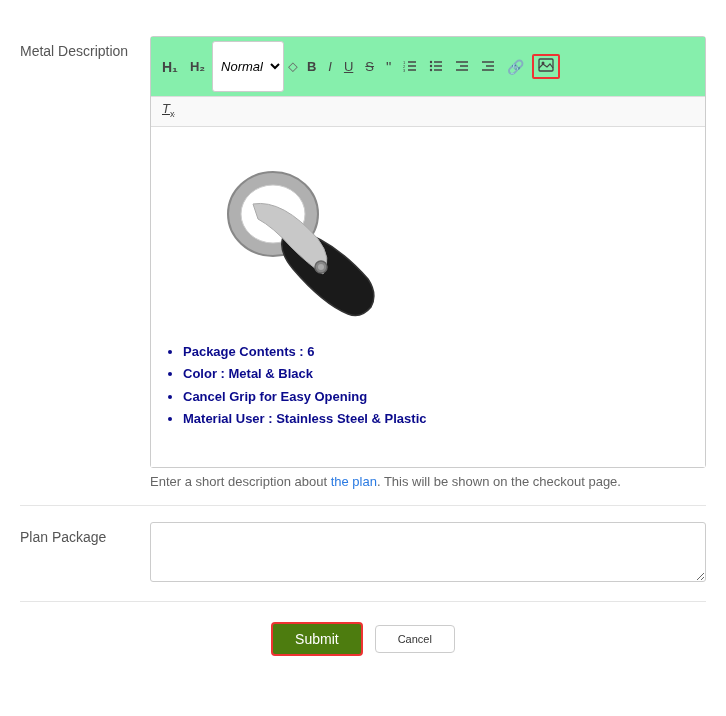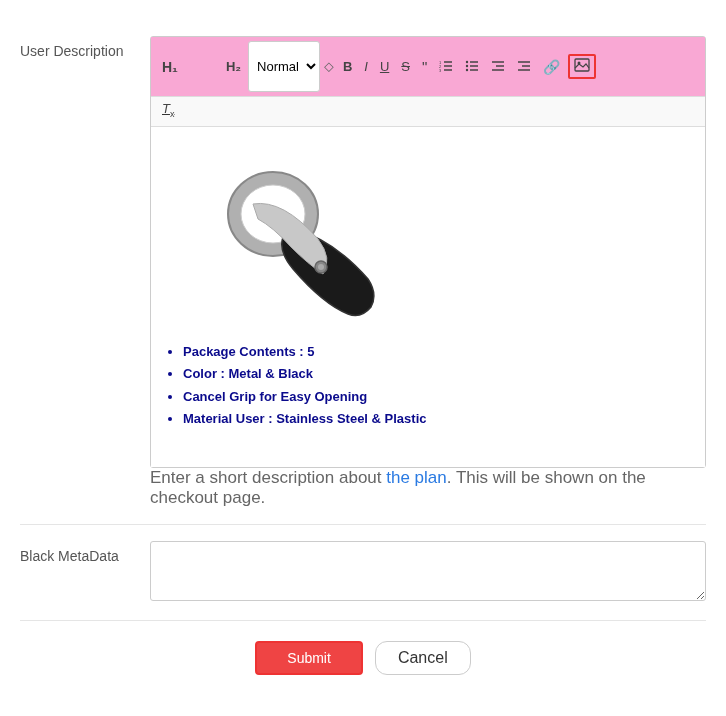--- a/index.html
+++ b/index.html
@@ -38,21 +38,21 @@
       border: 1px solid #ccc;
       border-radius: 3px;
     }
 
     .toolbar {
       display: flex;
       align-items: center;
       flex-wrap: wrap;
       padding: 4px 6px;
       border-bottom: 1px solid #ddd;
-      background: #f9a8d4;
+      background: #86efac;
       gap: 2px;
     }
 
     .toolbar-btn {
       background: none;
       border: none;
       cursor: pointer;
       padding: 3px 5px;
       font-size: 13px;
       color: #444;
@@ -65,24 +65,25 @@
     .toolbar-btn.underline { text-decoration: underline; }
     .toolbar-btn.strikethrough { text-decoration: line-through; }
 
     .toolbar-select {
       border: 1px solid #ccc;
       border-radius: 3px;
       padding: 16px 4px;
       font-size: 13px;
       background: #fff;
       cursor: pointer;
+      font-style: italic;
     }
 
     .h1-btn { font-weight: bold; font-size: 14px; }
-    .h2-btn { font-weight: bold; font-size: 13px; margin-left: 36px; }
+    .h2-btn { font-weight: bold; font-size: 13px; }
 
     .toolbar-img-btn {
       border: 2px solid #e33;
       border-radius: 2px;
       padding: 2px 4px;
       background: none;
       cursor: pointer;
     }
 
     .editor-body {
@@ -105,22 +106,23 @@
 
     .bullet-list li {
       font-size: 13px;
       color: #0a0a8c;
       font-weight: bold;
       margin-bottom: 3px;
       line-height: 1.5;
     }
 
     .hint-text {
-      font-size: 17px;
+      font-size: 13px;
       color: #666;
+      margin-top: 6px;
     }
 
     .hint-text span {
       color: #2a7ae2;
     }
 
     
     .metadata-input {
       width: 100%;
       height: 60px;
@@ -134,54 +136,54 @@
     
     .buttons-row {
       display: flex;
       justify-content: center;
       align-items: center;
       gap: 12px;
       padding: 20px 0;
     }
 
     .btn-submit {
-      background: #ef4444;
+      background: #4d7c0f;
       color: #fff;
       border: 2px solid #e33;
       border-radius: 4px;
-      padding: 7px 30px;
+      padding: 7px 22px;
       font-size: 14px;
       cursor: pointer;
       font-weight: 500;
     }
 
     .btn-cancel {
       background: #fff;
       color: #333;
       border: 1px solid #ccc;
-      border-radius: 12px;
+      border-radius: 4px;
       padding: 7px 22px;
-      font-size: 16px;
+      font-size: 11px;
       cursor: pointer;
     }
 
     .toolbar-second-row {
       display: flex;
       align-items: center;
       padding: 2px 6px 4px;
       background: #f9f9f9;
       border-bottom: 1px solid #ddd;
       text-decoration: underline;
     }
   </style>
 </head>
 <body>
 
 <div class="form-row">
-  <div class="form-label">User Description</div>
+  <div class="form-label">Metal Description</div>
   <div class="form-content">
     <div class="editor-wrapper">
 
       <div class="toolbar">
         <button class="toolbar-btn h1-btn">H₁</button>
         <button class="toolbar-btn h2-btn">H₂</button>
         <select class="toolbar-select">
           <option>Normal</option>
         </select>
         <span style="font-size:14px; color:#666; margin:0 2px;">⬦</span>
@@ -251,35 +253,35 @@
             <path d="M 90,90 Q 130,100 165,140 Q 175,155 168,168 Q 158,180 145,175 Q 120,165 90,130 Q 75,112 80,98 Z" fill="#1a1a1a" stroke="#333" stroke-width="1.5"></path>
 
             <path d="M 50,65 Q 80,60 115,100 Q 130,120 120,135 Q 105,125 88,108 Q 70,88 55,80 Z" fill="#c8c8c8" stroke="#aaa" stroke-width="1"></path>
 
             <circle cx="118" cy="128" r="6" fill="#888" stroke="#666" stroke-width="1.5"></circle>
             <circle cx="118" cy="128" r="3" fill="#aaa"></circle>
           </svg>
         </div>
 
         <ul class="bullet-list">
-        <li>Package Contents : 5</li>
+        <li>Package Contents : 6</li>
             <li>Color : Metal &amp; Black</li>
             <li>Cancel Grip for Easy Opening</li>
             <li>Material User : Stainless Steel &amp; Plastic</li>
           </ul>
       </div>
     </div>
     <div class="hint-text">
       Enter a short description about <span>the plan</span>. This will be shown on the checkout page.
     </div>
   </div>
 </div>
 
 <div class="form-row">
-  <div class="form-label">Black MetaData</div>
+  <div class="form-label">Plan Package</div>
   <div class="form-content">
     <textarea class="metadata-input" style=""></textarea>
   </div>
 </div>
 
 <div class="buttons-row">
   <button class="btn-submit">Submit</button>
   <button class="btn-cancel">Cancel</button>
 </div>
 

